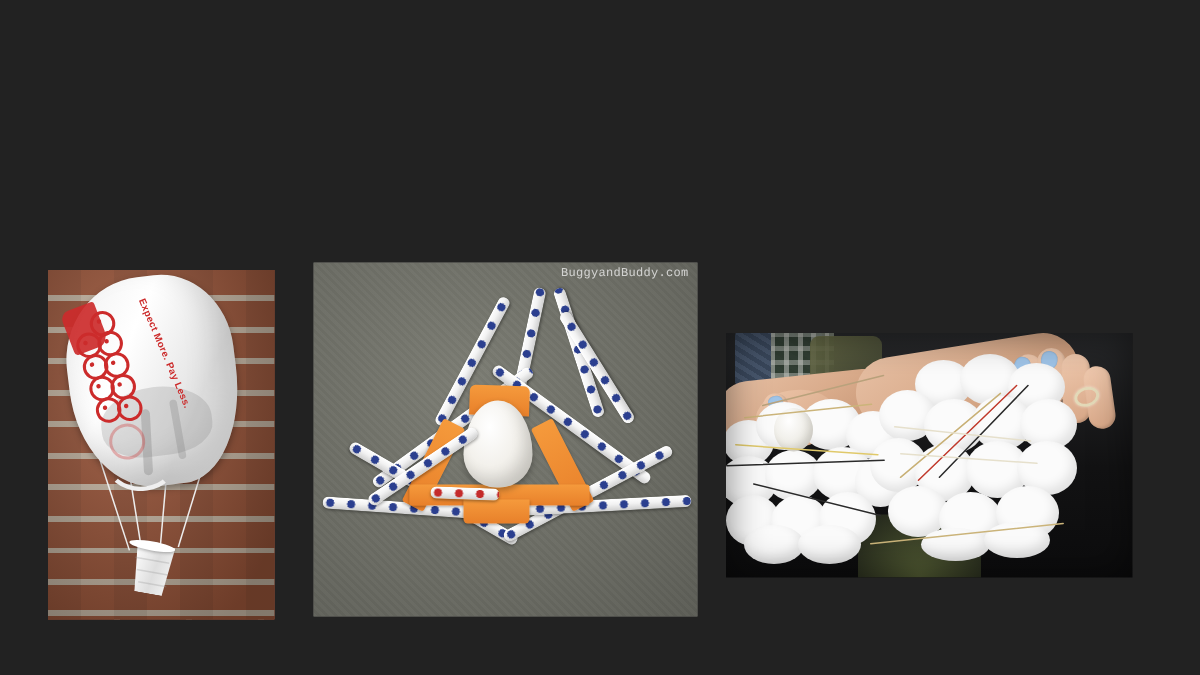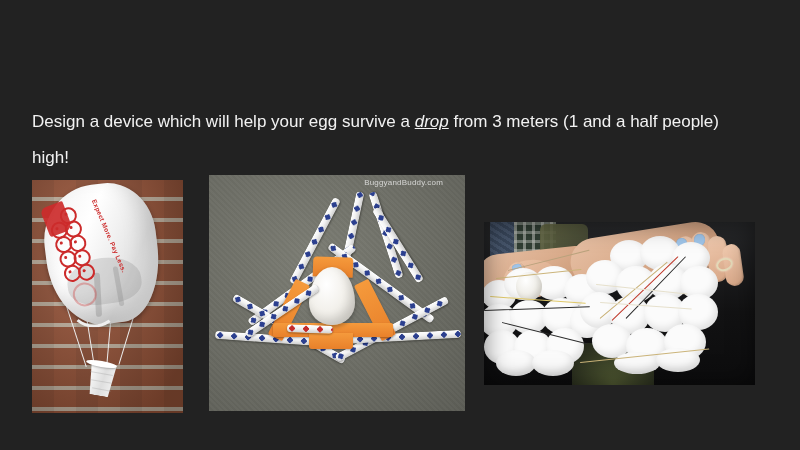--- a/index.html
+++ b/index.html
@@ -220,25 +220,25 @@
   }
   .straw-bg::after {
     content: "";
     position: absolute;
     inset: 0;
     background-image:
       repeating-linear-gradient(45deg, rgba(255,255,255,0.02) 0 2px, rgba(0,0,0,0.02) 2px 4px);
   }
   .watermark {
     position: absolute;
-    right: 22px;
+    right: 6px;
     top: 3px;
     color: rgba(240,240,240,0.78);
     font-size: 8px;
-    font-family: Liberation Sans, sans-serif;
+    font-family: Liberation Mono, monospace;
     letter-spacing: 0.2px;
     white-space: nowrap;
   }
   .straw {
     position: absolute;
     height: 8px;
     border-radius: 4px;
     background:
       repeating-linear-gradient(
         to right,
@@ -393,23 +393,20 @@
     pointer-events: none;
     box-shadow: inset 0 0 26px rgba(0,0,0,0.5);
   }
 </style>
 </head>
 <body>
 
 <div id="slide" style="background: rgb(34, 34, 34); color: rgb(242, 242, 242);">
 
 
-  <div id="slide-body">
-    <span>Design a device which will help your egg survive a </span><span class="emph">drop</span><span> from 3 meters (1 and a half people) high!</span>
-  </div>
 
   <div id="fig-parachute" class="figure">
     <div class="brick-wall"></div>
     <div class="brick-shade"></div>
 
     <div class="chute-line" style="left:34px; top:126px; height:64px; transform:rotate(-18deg);"></div>
     <div class="chute-line" style="left:52px; top:124px; height:64px; transform:rotate(-9deg);"></div>
     <div class="chute-line" style="left:80px; top:120px; height:66px; transform:rotate(5deg);"></div>
     <div class="chute-line" style="left:108px; top:114px; height:74px; transform:rotate(17deg);"></div>
 

